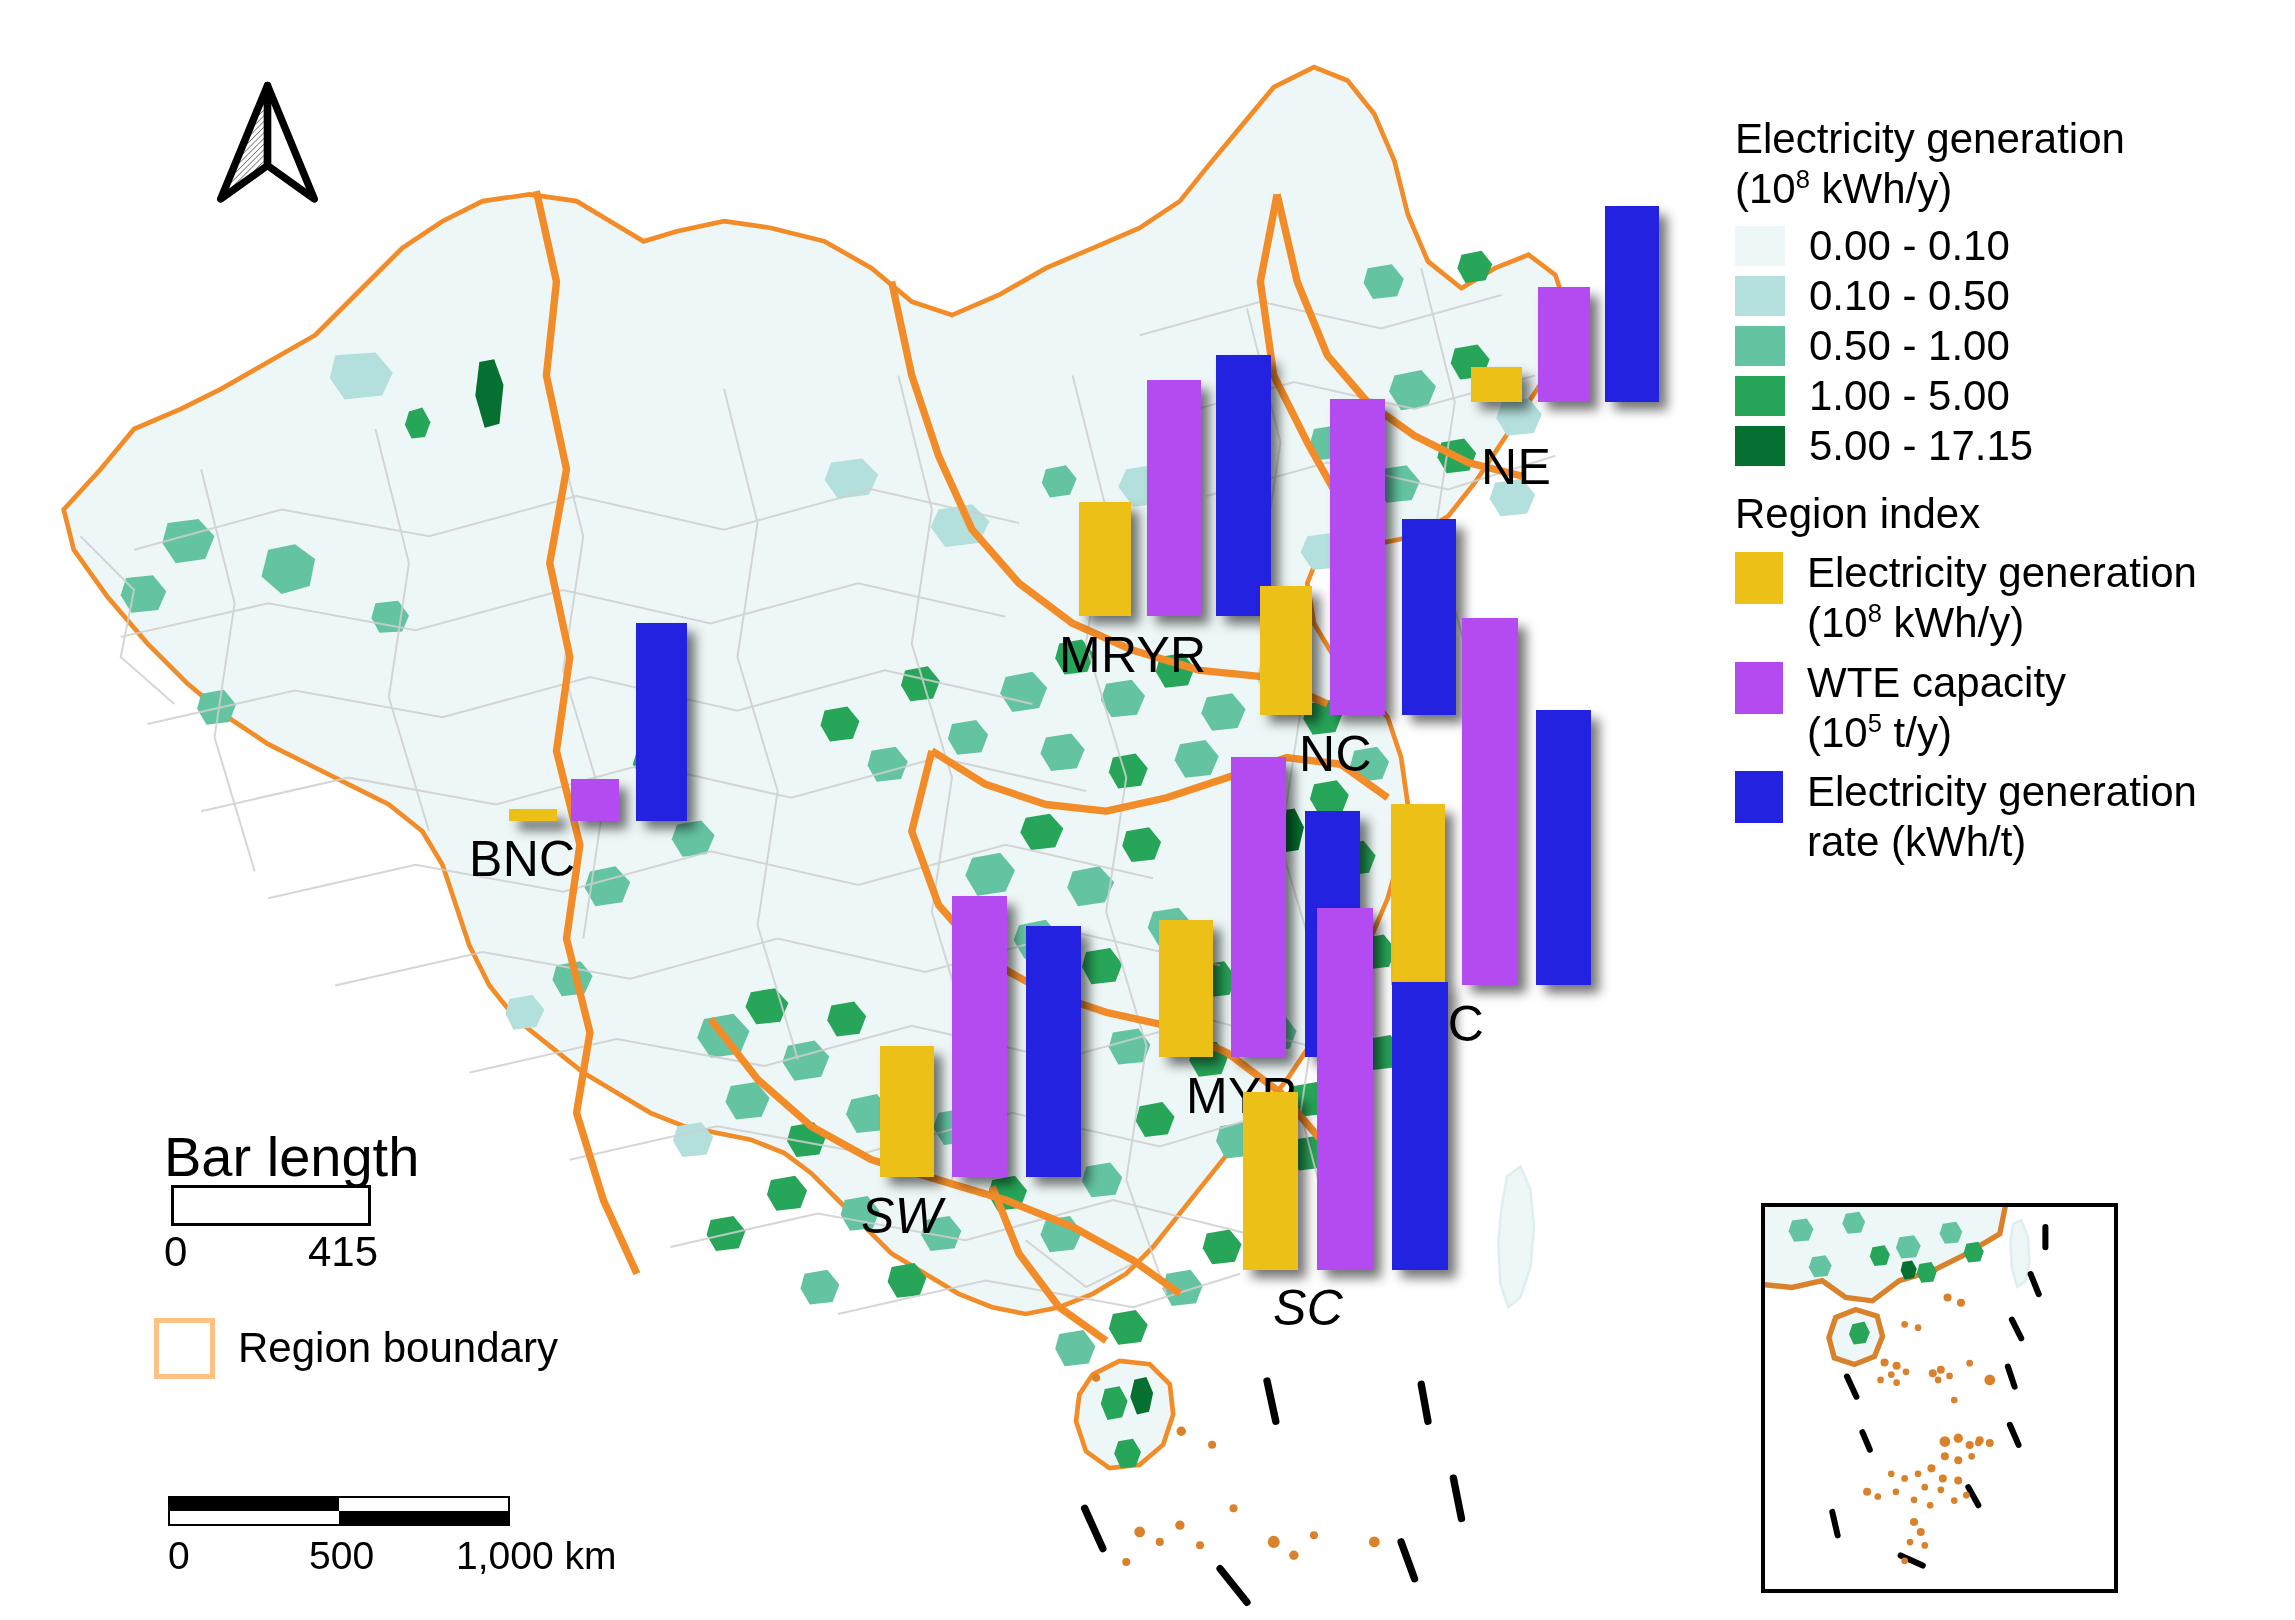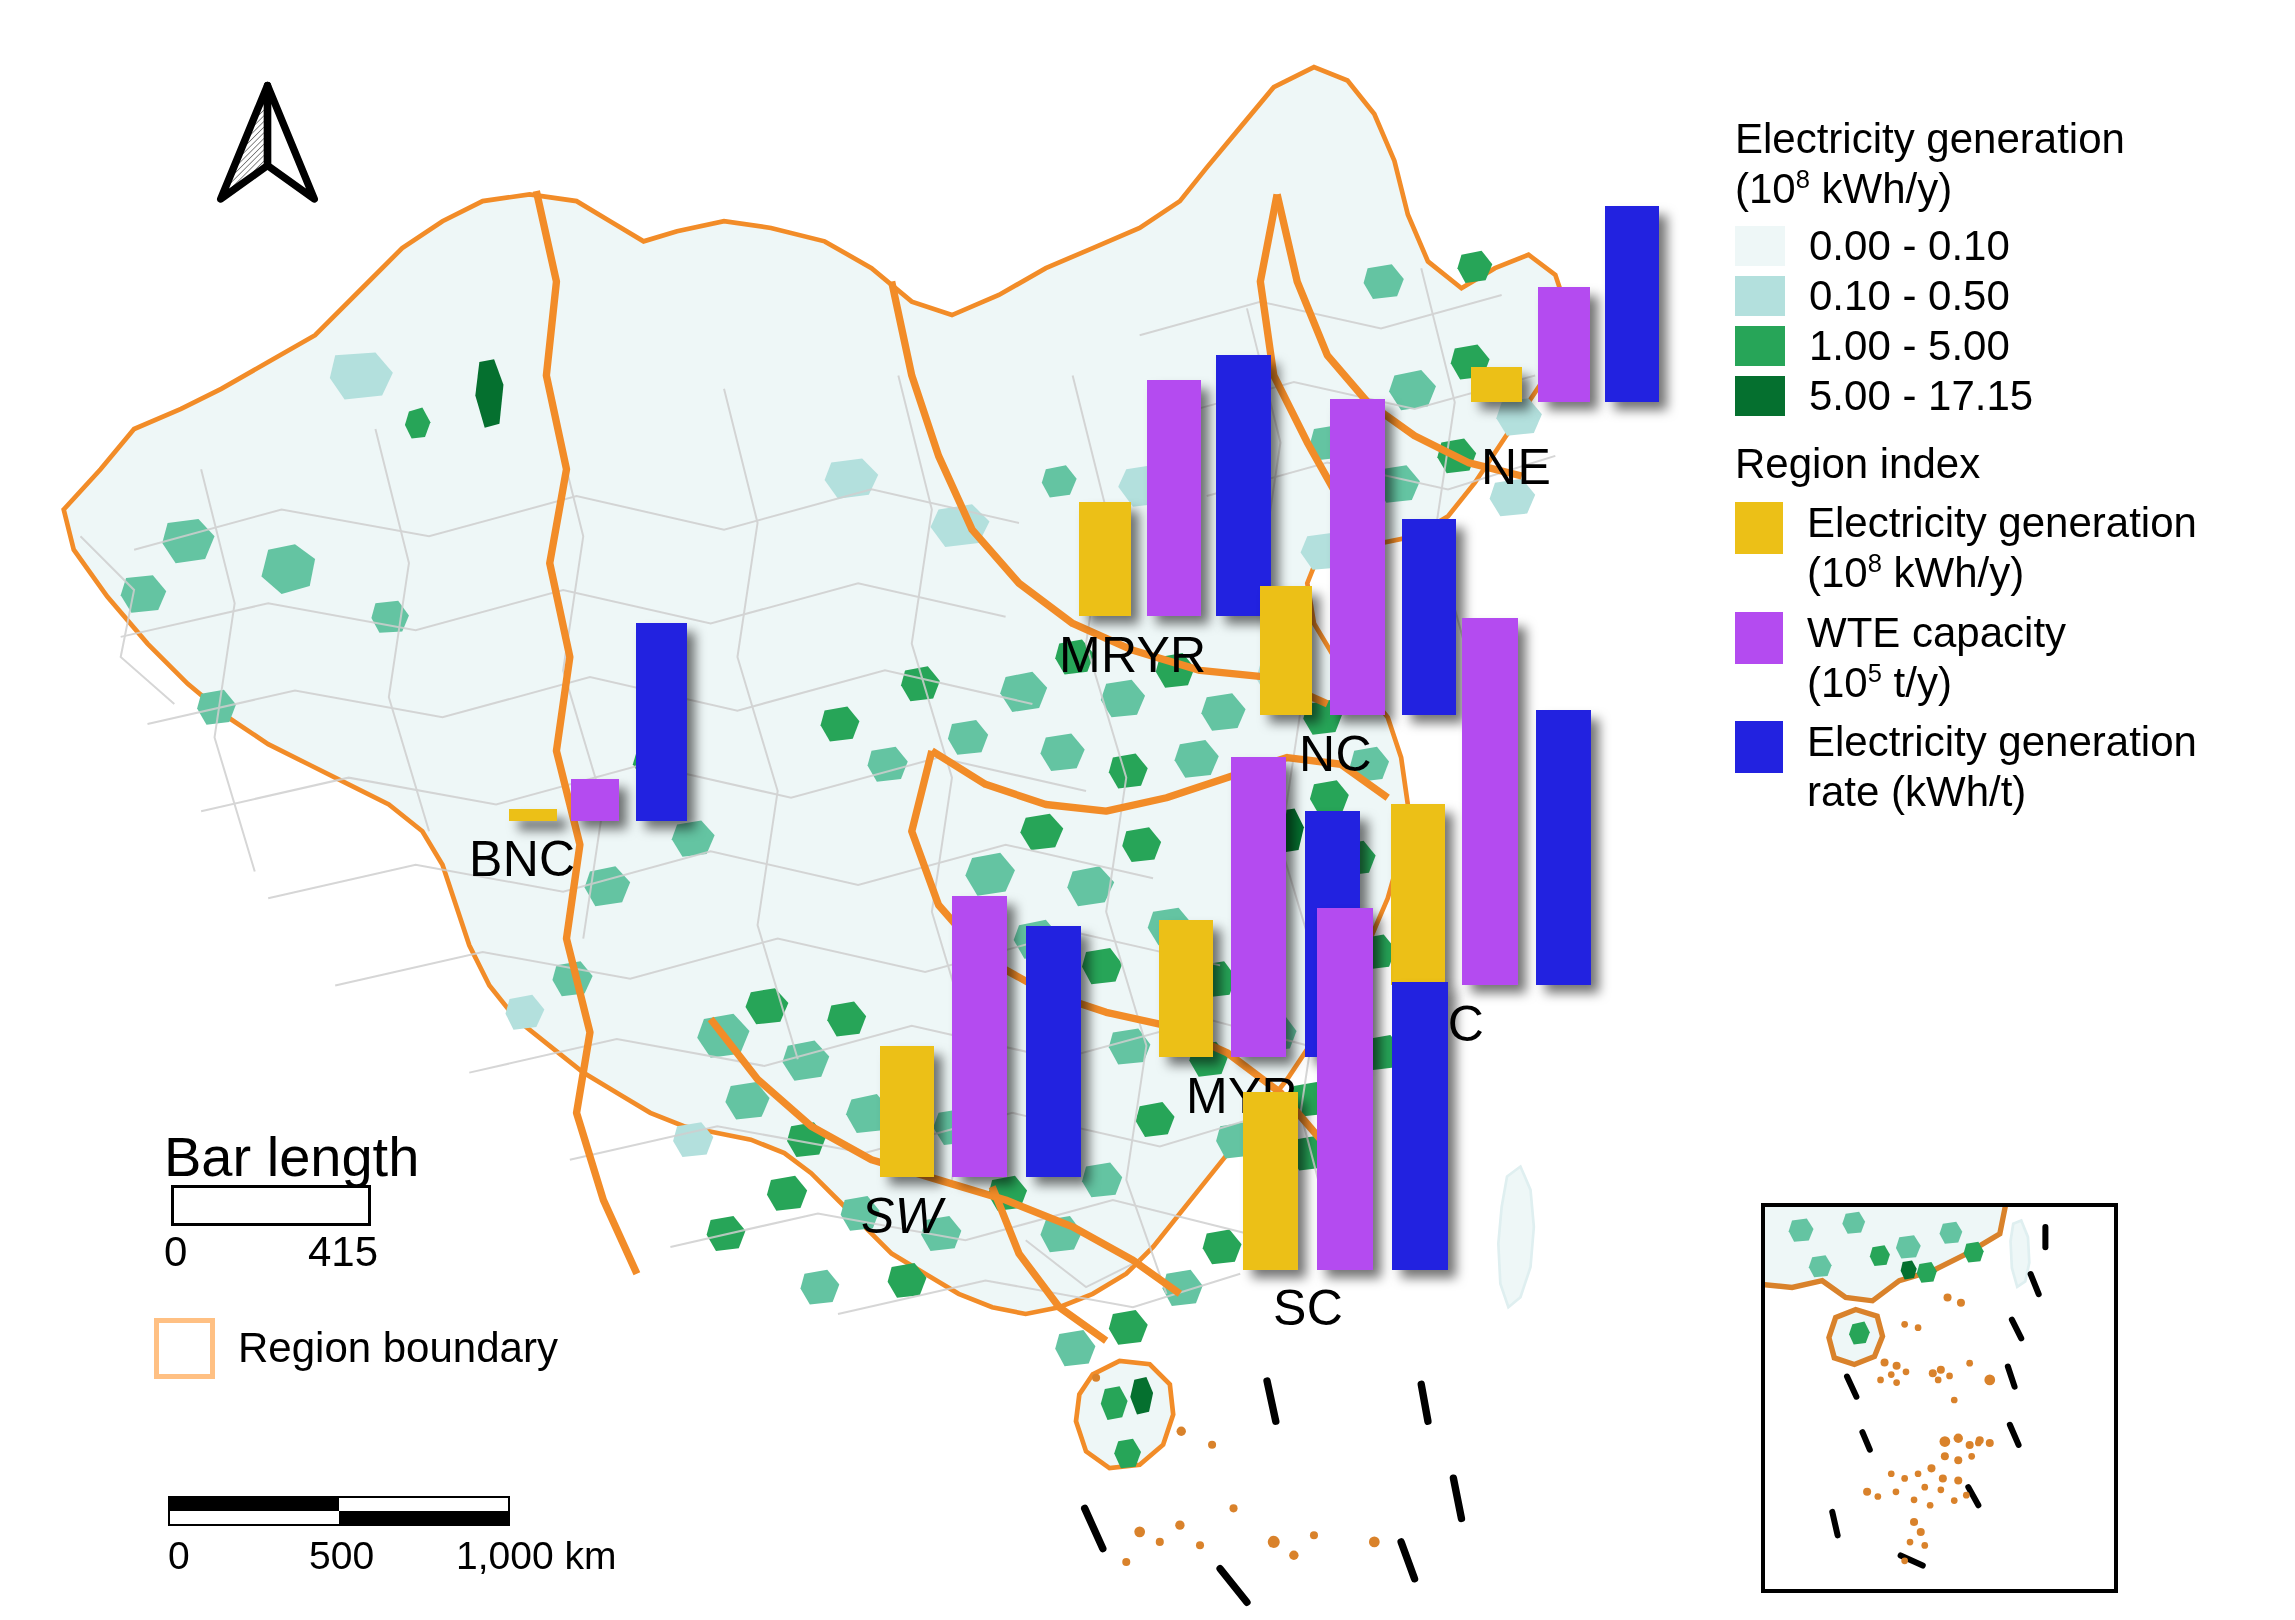--- a/index.html
+++ b/index.html
@@ -365,36 +365,40 @@
           </div>
         </div>
         <div class="grp-label" style="left: 861px; top: 1191px; font-style: italic;">SW</div>
         <div class="bar-group" style="left: 1243px; top: 895px;">
           <div class="bars" style="width: 201px;">
             <div class="bar yellow" style="left: 0px; height: 178px; width: 55px;"></div>
             <div class="bar purple" style="left: 74px; height: 362px; width: 56px;"></div>
             <div class="bar blue" style="left: 149px; height: 288px; width: 56px;"></div>
           </div>
         </div>
-        <div class="grp-label" style="left: 1273px; top: 1283px;">SC</div>
+        <div class="grp-label" style="left: 1273px; top: 1283px; font-style: italic;">SC</div>
       </div>
   </div>
 
   <div id="legend">
     <div class="leg-title">Electricity generation</div>
     <div class="leg-title"><span>(10</span><span class="sup">8</span><span> kWh/y)</span></div>
 
     <div class="leg-rows" id="choropleth-rows">
         <div class="leg-row">
           <div class="sw" style="background: rgb(238, 247, 247);"></div>
           <div class="lbl">0.00 - 0.10</div>
         </div>
         <div class="leg-row">
           <div class="sw" style="background: rgb(179, 224, 221);"></div>
           <div class="lbl">0.10 - 0.50</div>
+        </div>
+        <div class="leg-row">
+          <div class="sw" style="background: rgb(100, 196, 162);"></div>
+          <div class="lbl">0.50 - 1.00</div>
         </div>
         <div class="leg-row">
           <div class="sw" style="background: rgb(39, 165, 88);"></div>
           <div class="lbl">1.00 - 5.00</div>
         </div>
         <div class="leg-row">
           <div class="sw" style="background: rgb(5, 112, 47);"></div>
           <div class="lbl">5.00 - 17.15</div>
         </div>
       </div>

